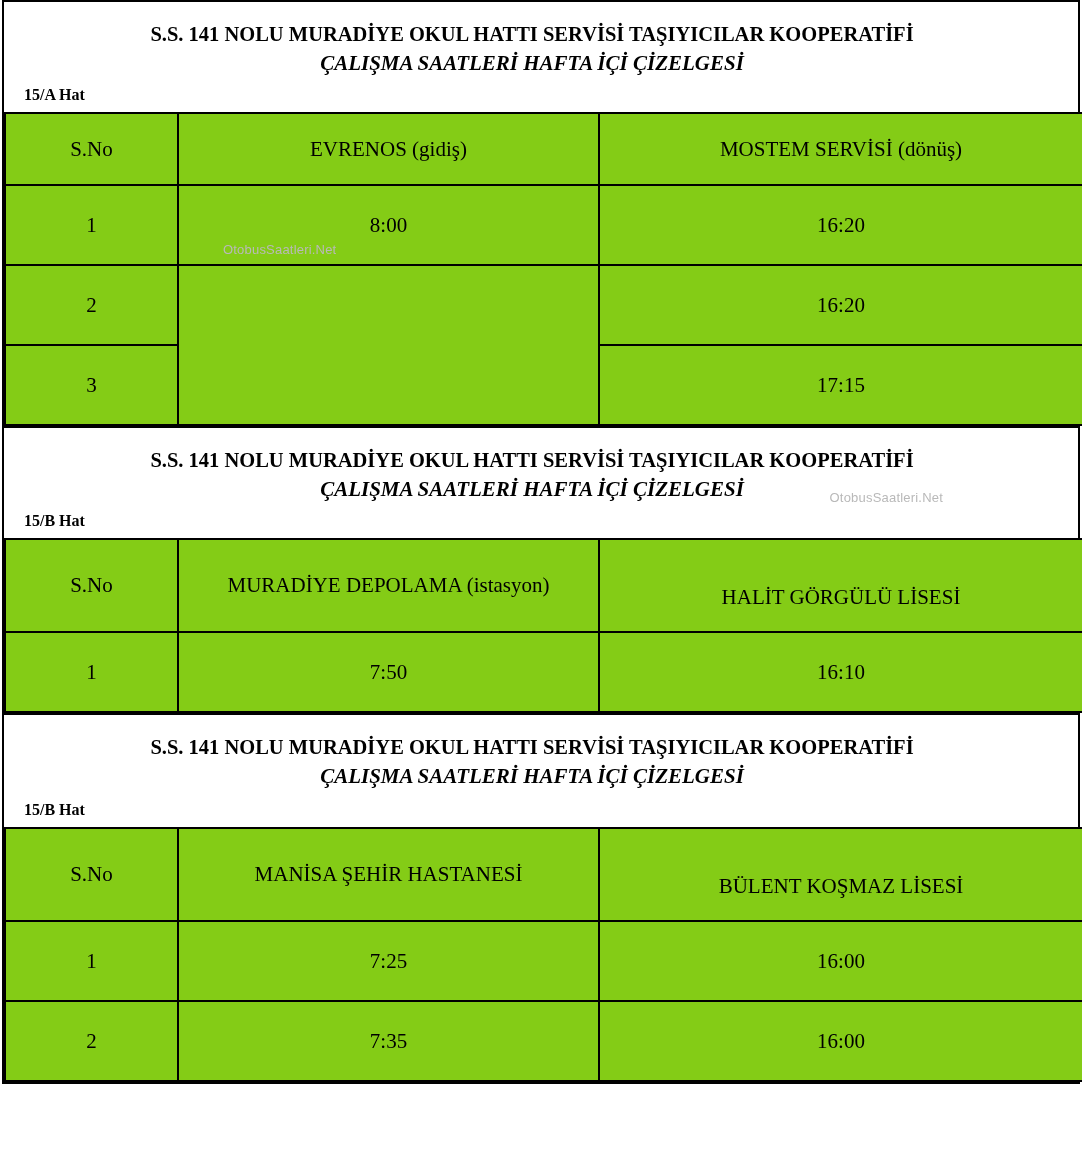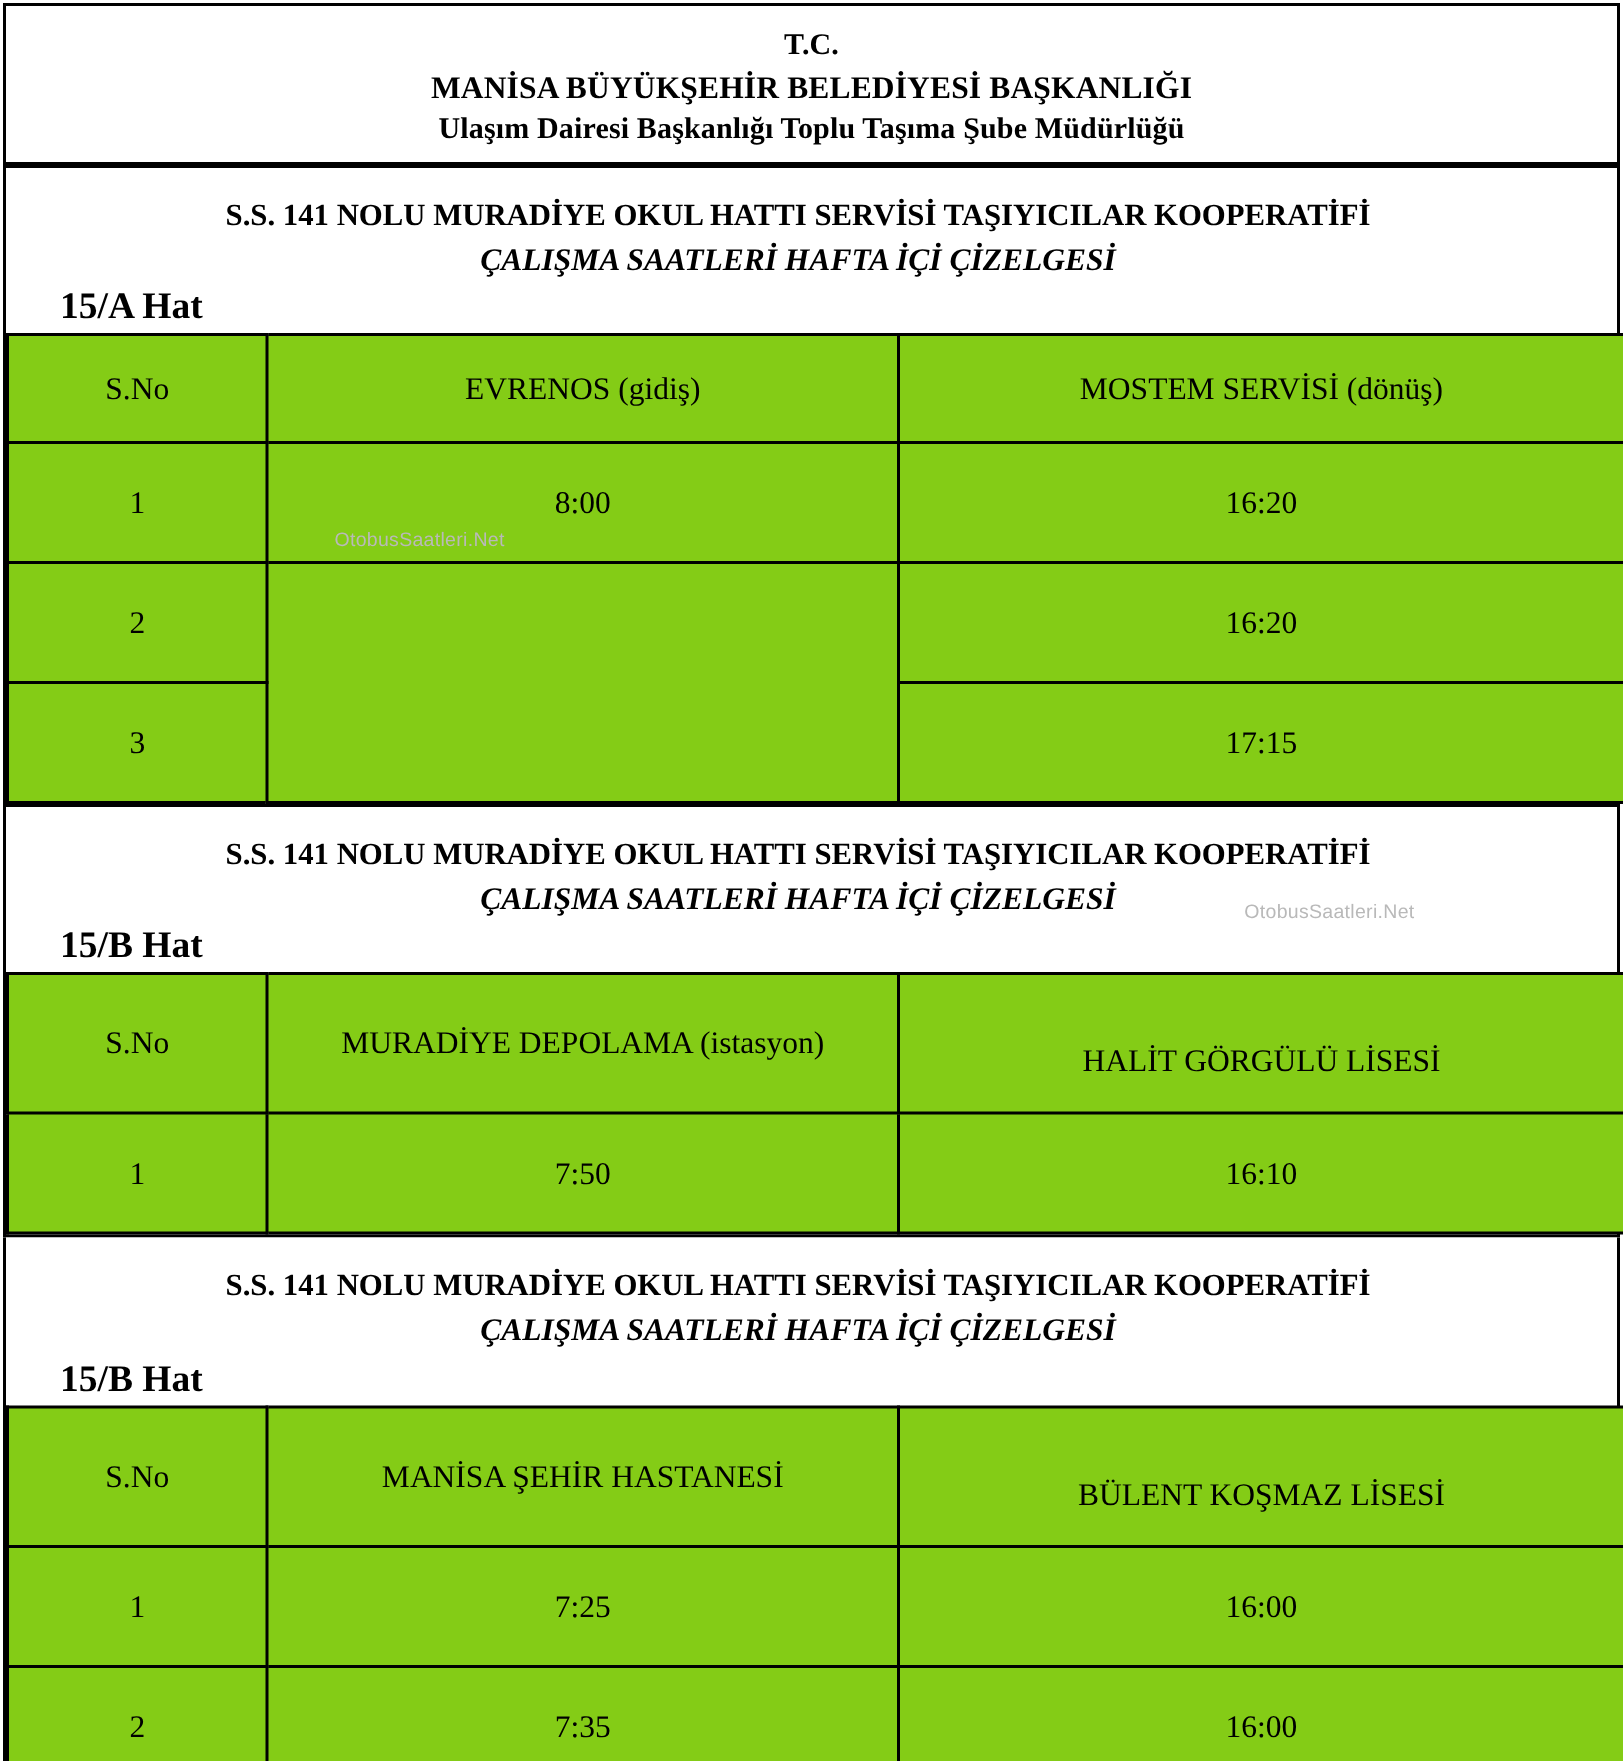--- a/index.html
+++ b/index.html
@@ -67,24 +67,24 @@
     text-align: center;
     font-weight: bold;
     font-size: 20.5px;
     line-height: 29px;
     white-space: nowrap;
   }
   .sec-title .t2 { font-size: 21px; font-style: italic; }
 
   .hat-label {
     position: absolute;
-    left: 36px;
+    left: 20px;
     bottom: 6px;
     font-weight: bold;
-    font-size: 25px;
+    font-size: 16px;
     line-height: 22px;
   }
 
   .wm-inline {
     position: absolute;
     font-family: "Liberation Sans", "DejaVu Sans", sans-serif;
     font-size: 13px;
     color: #b9b9b9;
     letter-spacing: 0.2px;
     white-space: nowrap;
@@ -138,25 +138,20 @@
   }
   .wm-tbl1 { left: 221px; top: 354px; }
 
   .tbl-wrap { position: relative; }
 </style>
 </head>
 <body>
 
 <div class="page">
 
-  <div class="org-header">
-    <div class="org-line l1">T.C.</div>
-    <div class="org-line l2">MANİSA BÜYÜKŞEHİR BELEDİYESİ BAŞKANLIĞI</div>
-    <div class="org-line l3">Ulaşım Dairesi Başkanlığı Toplu Taşıma Şube Müdürlüğü</div>
-  </div>
 
   <div class="section first">
     <div class="title-band">
       <div class="sec-title">
         <div>S.S. 141 NOLU MURADİYE OKUL HATTI SERVİSİ  TAŞIYICILAR KOOPERATİFİ</div>
         <div class="t2">ÇALIŞMA SAATLERİ HAFTA İÇİ  ÇİZELGESİ</div>
       </div>
       <div class="hat-label">15/A Hat</div>
     </div>
 

